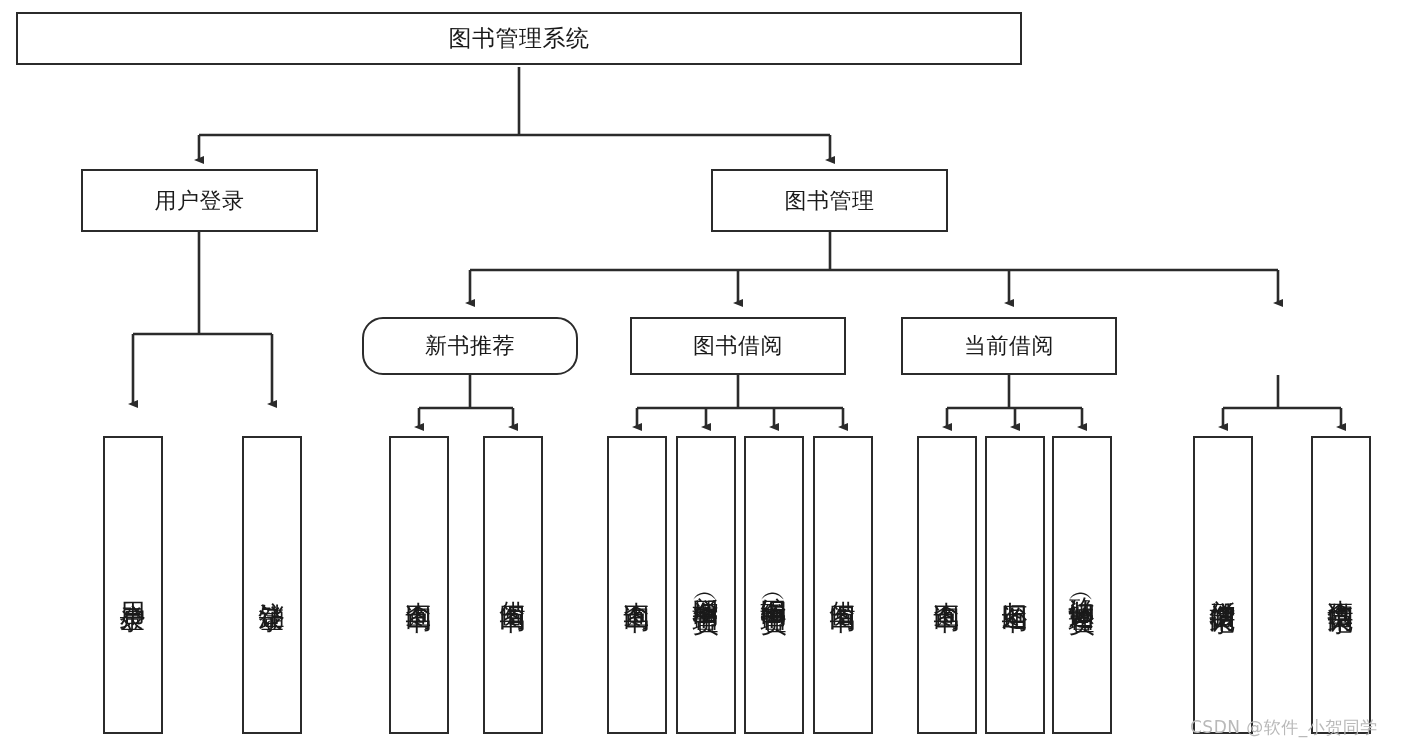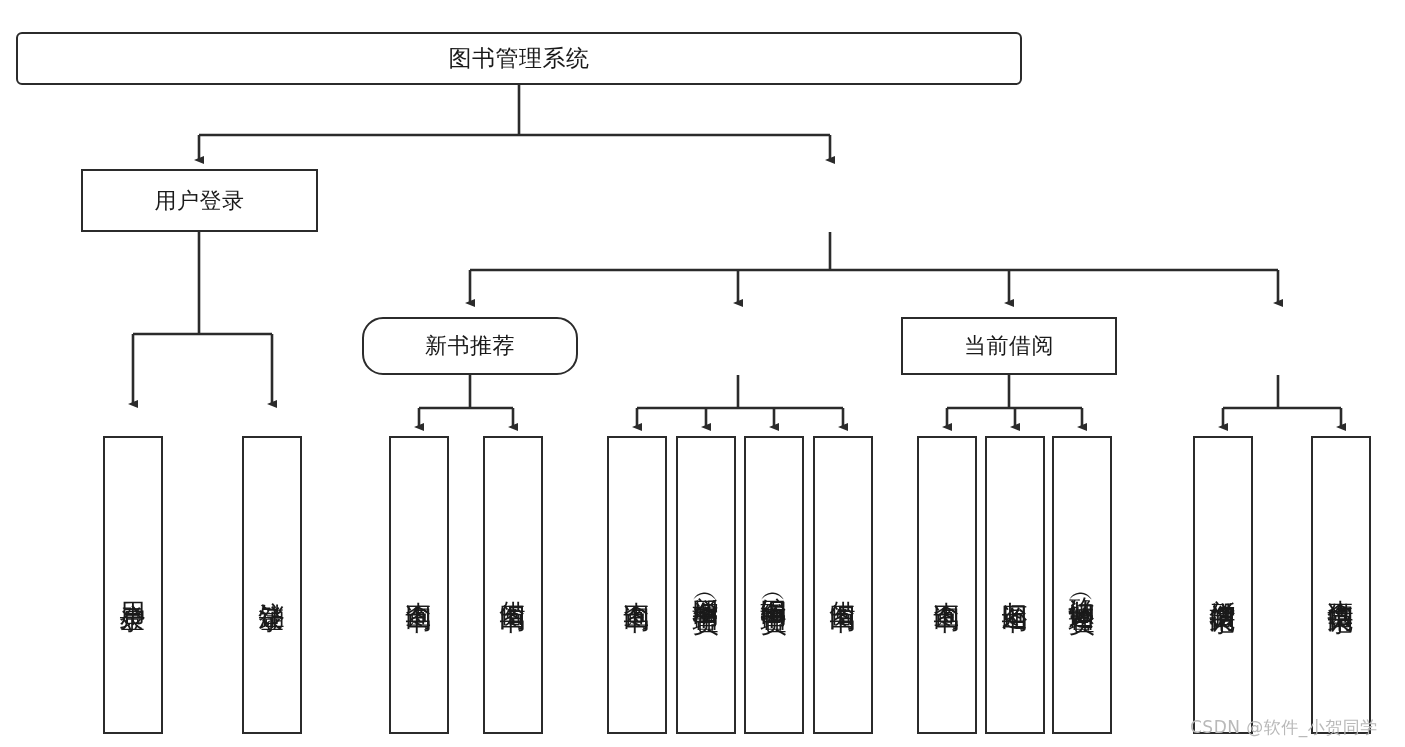--- a/index.html
+++ b/index.html
@@ -121,31 +121,37 @@
       <path d="M1015,408 L1015,427" marker-end="url(#arrow)"></path>
       <path d="M1082,408 L1082,427" marker-end="url(#arrow)"></path>
 
       <path d="M1278,375 L1278,408"></path>
       <path d="M1223,408 L1341,408"></path>
       <path d="M1223,408 L1223,427" marker-end="url(#arrow)"></path>
       <path d="M1341,408 L1341,427" marker-end="url(#arrow)"></path>
     </g>
   </svg>
 
-  <div class="node h root" style="left:16px; top:32px; width:1006px; height:53px;border-radius:6px;">
+  <div class="node h root" style="left:16px; top:12px; width:1006px; height:53px;">
     <span class="lbl">图书管理系统</span>
   </div>
 
   <div class="node h" style="left:81px; top:169px; width:237px; height:63px;">
     <span class="lbl">用户登录</span>
   </div>
+  <div class="node h" style="left:711px; top:169px; width:237px; height:63px;">
+    <span class="lbl">图书管理</span>
+  </div>
 
   <div class="node h" style="left:362px; top:317px; width:216px; height:58px;border-radius:21px;">
     <span class="lbl">新书推荐</span>
   </div>
+  <div class="node h" style="left:630px; top:317px; width:216px; height:58px;">
+    <span class="lbl">图书借阅</span>
+  </div>
   <div class="node h" style="left:901px; top:317px; width:216px; height:58px;">
     <span class="lbl">当前借阅</span>
   </div>
 
   <div class="node v" style="left:103px; top:436px; width:60px; height:298px;">
     <span class="lbl">用户登录</span>
   </div>
   <div class="node v" style="left:242px; top:436px; width:60px; height:298px;">
     <span class="lbl">注销登录</span>
   </div>

